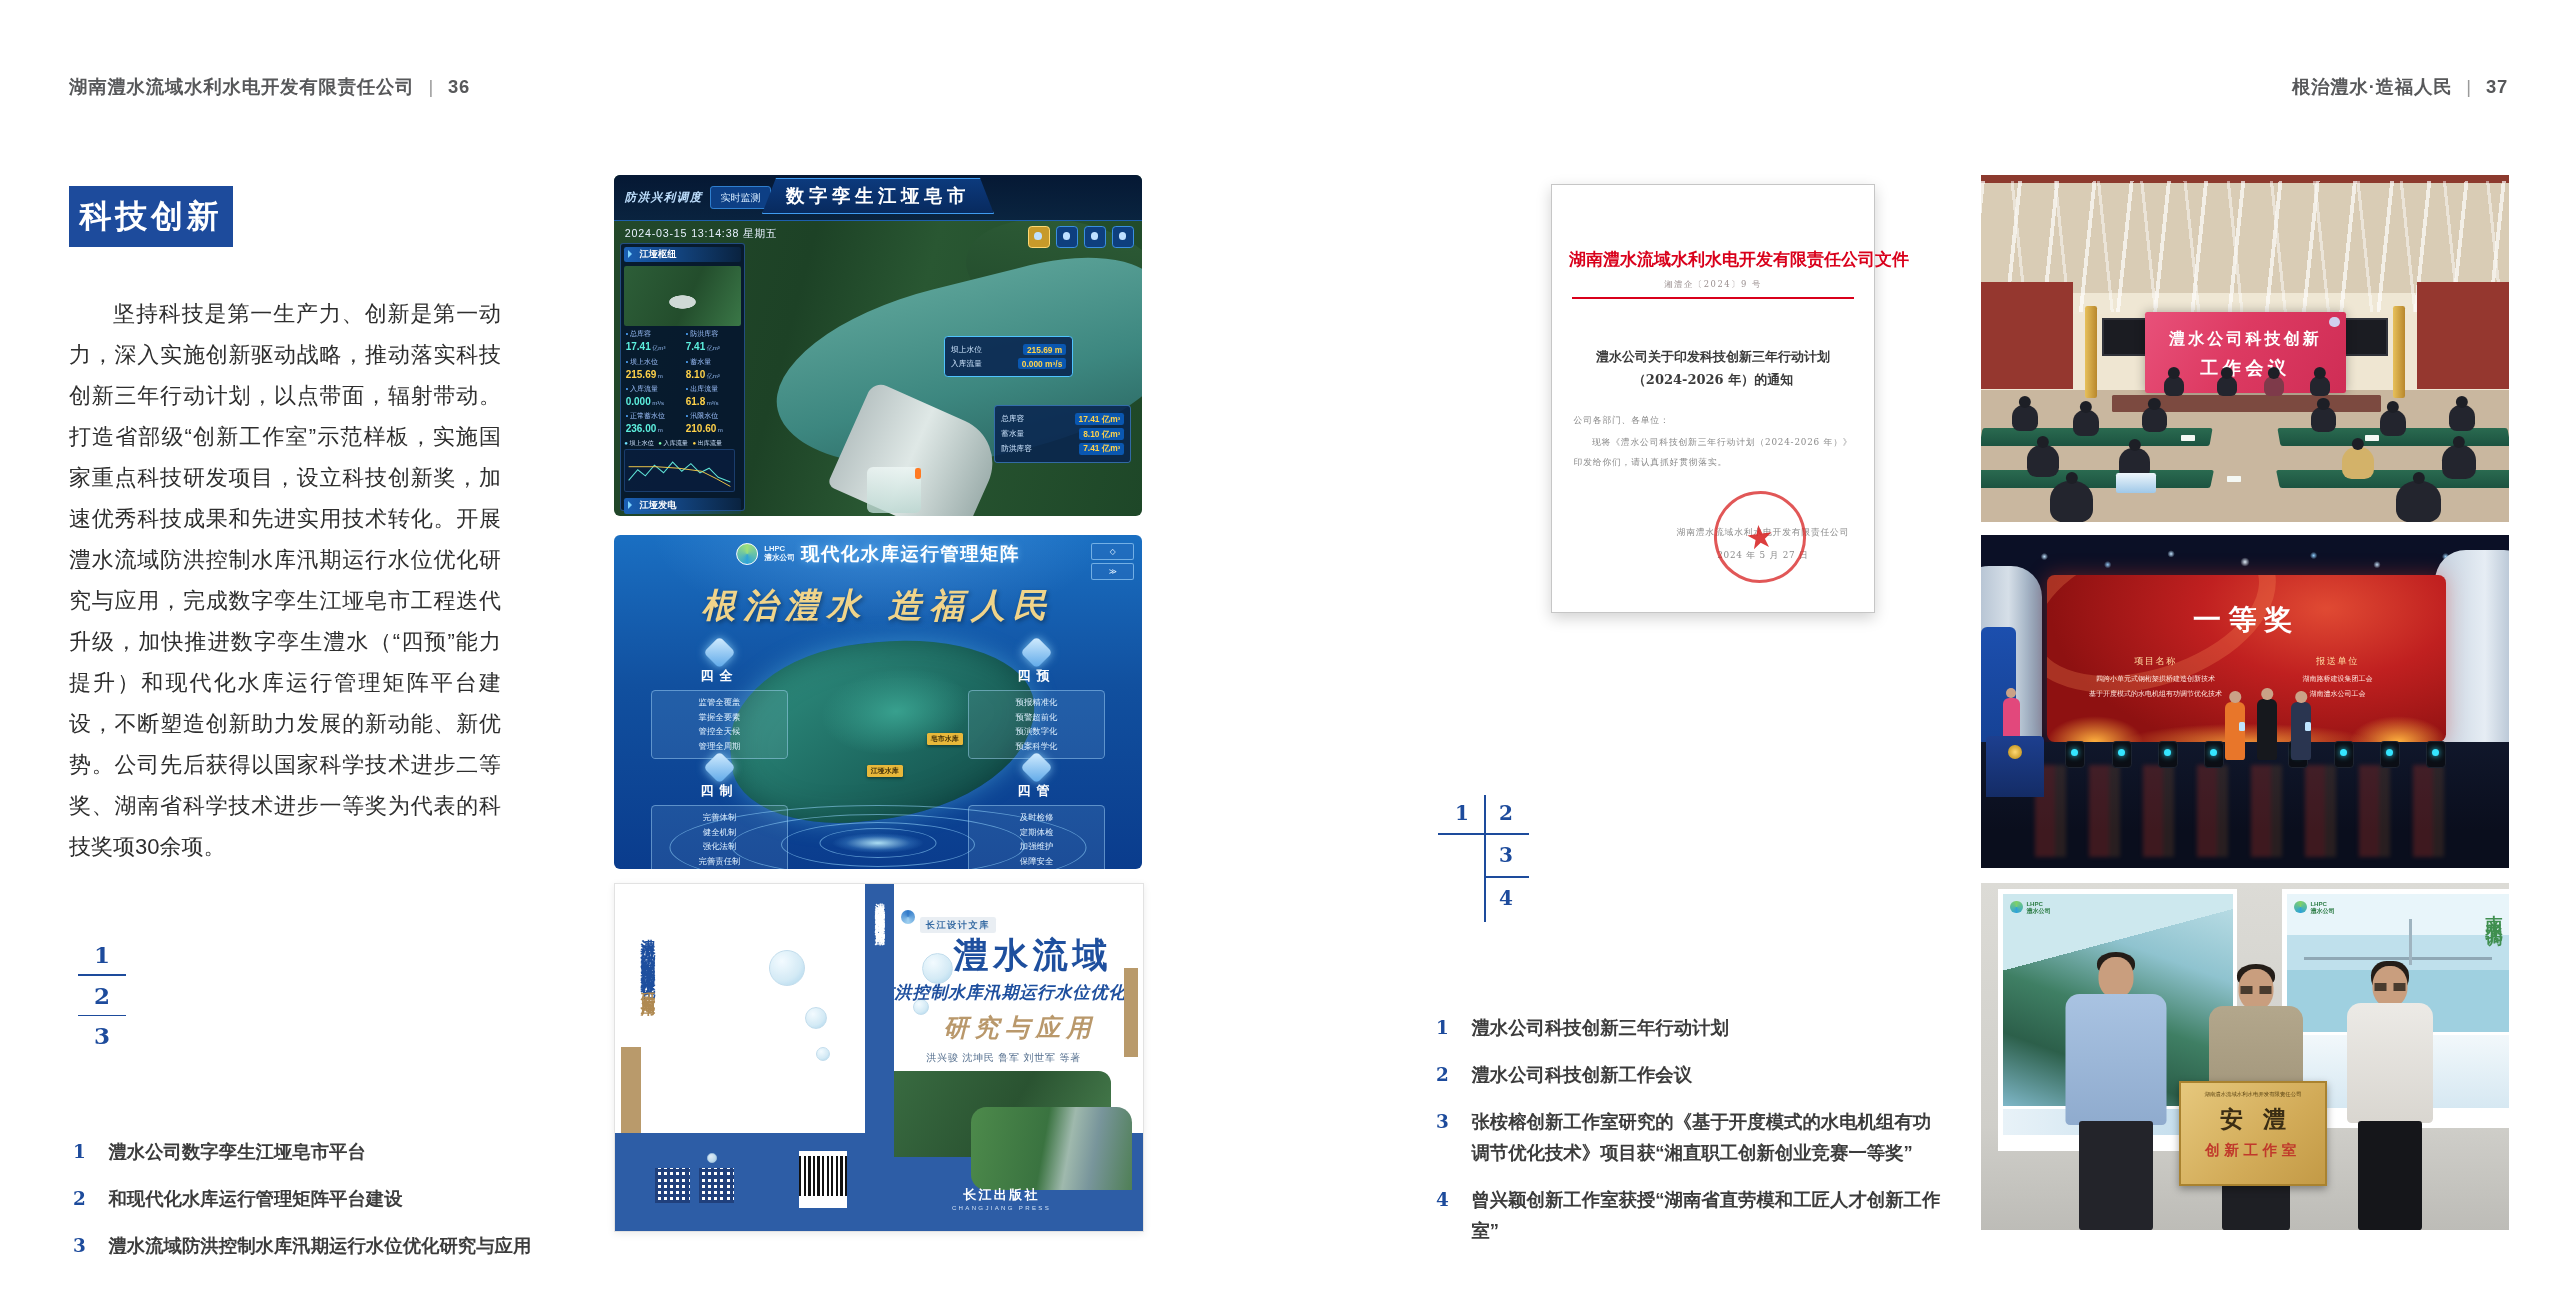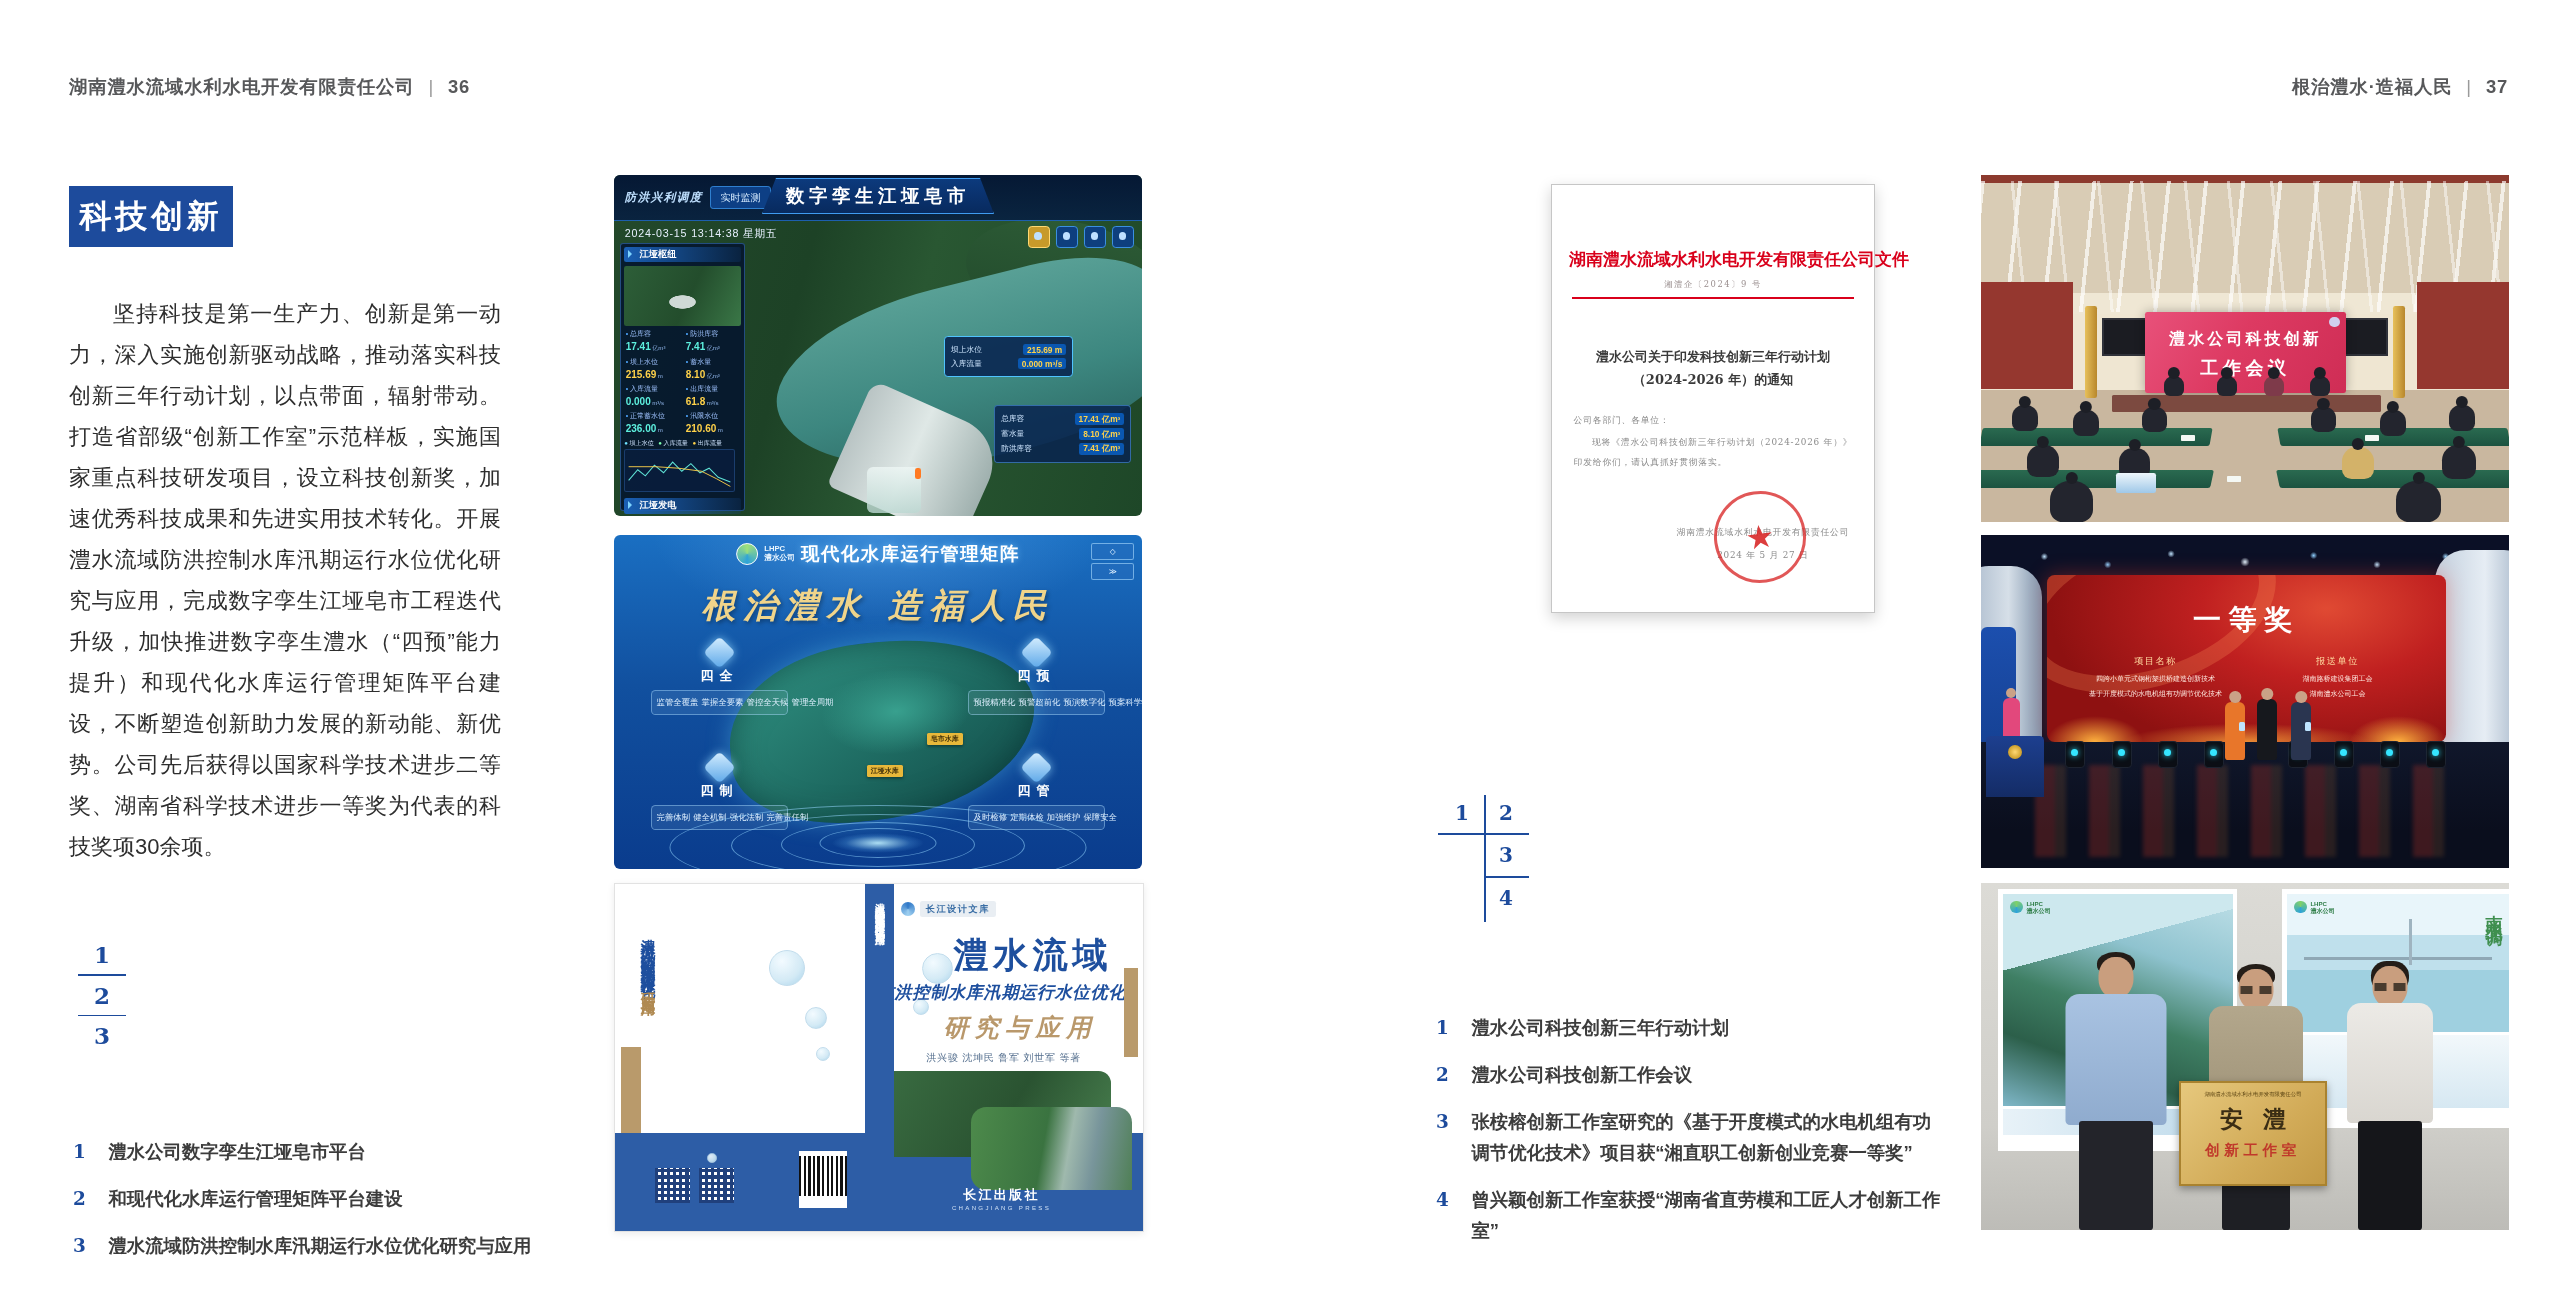--- a/index.html
+++ b/index.html
@@ -92,41 +92,41 @@
   .mx-terrain{position:absolute;left:115px;top:107px;width:307px;height:177px;transform:rotate(-6deg);
       background:radial-gradient(107px 61px at 55% 40%,#38a08e,transparent 70%),
                  linear-gradient(150deg,#2e8d7e 10%,#1e6b62 55%,#14504c 90%);
       border-radius:48% 52% 58% 42% / 55% 45% 60% 40%;box-shadow:0 0 23px rgba(110,220,255,.35), inset 0 0 31px rgba(0,40,40,.5);}
   .mx-lab{position:absolute;background:#e8b83a;color:#41310a;font-size:7px;font-weight:bold;border-radius:1.5px;
           padding:0.8px 3.8px;box-shadow:0 1.5px 3.1px rgba(0,0,0,.4);}
   .mx-card{position:absolute;width:137px;text-align:center;}
   .mx-ico{width:23px;height:23px;margin:0 auto 3.1px;background:linear-gradient(135deg,#d7efff,#5aa6e8);
           transform:rotate(45deg);border-radius:4.6px;box-shadow:0 0 9.2px rgba(150,220,255,.8);}
   .mx-name{font-size:13px;font-weight:bold;color:#fff;letter-spacing:6.1px;margin:3.1px 0 4.6px;}
-  .mx-box{display:grid;grid-template-columns:1fr 1fr 1fr 1fr;gap:3.8px 3.1px;background:rgba(200,235,255,.10);
+  .mx-box{display:grid;grid-template-columns:1fr;gap:3.8px 3.1px;background:rgba(200,235,255,.10);
           border:0.8px solid rgba(170,220,255,.45);border-radius:4.6px;padding:6.1px 4.6px;}
   .mx-it{font-size:8.4px;color:#dff0ff;white-space:nowrap;}
   .mx-rip{position:absolute;border:0.8px solid rgba(150,215,255,.55);border-radius:50%;}
   .mx-glow{position:absolute;left:50%;top:298px;transform:translateX(-50%);width:92px;height:20px;border-radius:50%;
            background:radial-gradient(closest-side,rgba(190,240,255,.9),rgba(120,200,255,.2) 70%,transparent);}
   
   .bk{background:#fff;border:0.8px solid #e2e2e2;box-shadow:0 1.5px 7.7px rgba(0,0,0,.08);}
   .bk-band{position:absolute;left:0;right:0;bottom:0;height:98px;background:#2d5da6;}
   .bk-spine{position:absolute;left:250px;top:0;bottom:0;width:29px;background:#2d5da6;z-index:3;
             display:flex;flex-direction:column;align-items:center;padding-top:10.7px;}
   .bk-spine-t{writing-mode:vertical-rl;color:#fff;font-size:10px;font-weight:bold;letter-spacing:1.5px;}
   .bk-vtitle{position:absolute;left:23px;top:43px;height:253px;writing-mode:vertical-rl;display:flex;gap:6.1px;}
   .bk-vtitle span{font-size:14.6px;font-weight:bold;color:#1e4f9e;letter-spacing:2.3px;}
   .bk-vtitle .tan{color:#b08a52;}
   .bk-tanbar{position:absolute;background:#b99a6b;}
   .drop{position:absolute;border-radius:50%;background:radial-gradient(circle at 35% 30%,#f2fbff,#cfe8f5 60%,#9fcfe8);
         border:0.8px solid #bcd9ea;opacity:.9;}
   .bk-series{position:absolute;left:286px;top:17px;display:flex;align-items:center;gap:4.6px;}
   .bk-slogo{width:14px;height:14px;border-radius:50%;background:conic-gradient(#2f78c8,#9fd0f0,#2f78c8);}
-  .bk-schip{background:#e9eef3;color:#3a6ea5;font-size:9.2px;font-weight:bold;padding:1.5px 6.1px;border-radius:2.3px;letter-spacing:1.5px;}
+  .bk-schip{background:#e9eef3;color:#3a6ea5;font-size:9.2px;font-weight:bold;padding:1.5px 6.1px;border-radius:2.3px;letter-spacing:1.5px;margin-top:16px;}
   .bk-t1{position:absolute;right:31px;top:48px;font-size:35px;font-weight:bold;color:#1e4f9e;letter-spacing:4.6px;}
   .bk-t2{position:absolute;right:17px;top:97px;font-size:17px;font-weight:bold;font-style:italic;color:#1e4f9e;letter-spacing:0.8px;}
   .bk-t3{position:absolute;right:46px;top:127px;font-size:24.6px;font-weight:bold;font-style:italic;color:#b9986b;letter-spacing:6.1px;}
   .bk-au{position:absolute;right:62px;top:167px;font-size:10px;color:#56708f;letter-spacing:0.8px;}
   .bk-photo{position:absolute;right:32px;top:187px;width:230px;height:86px;border-radius:12.3px;overflow:hidden;
       background:radial-gradient(46px 54px at 50% 65%,#d9e2df 0 30%,transparent 32%),
                  linear-gradient(120deg,#3a6d42,#2a5331 55%,#49804f);}
   .bk-photo2{position:absolute;right:10.7px;bottom:41px;width:161px;height:83px;border-radius:15.4px 15.4px 0 15.4px;overflow:hidden;z-index:4;
       background:linear-gradient(100deg,#4d8a4b 0%,#3a7340 45%,#9fb9ad 60%,#78959b 75%,#4f7f55 100%);}
   .bk-pub{position:absolute;right:92px;bottom:20px;z-index:4;text-align:center;color:#fff;}

